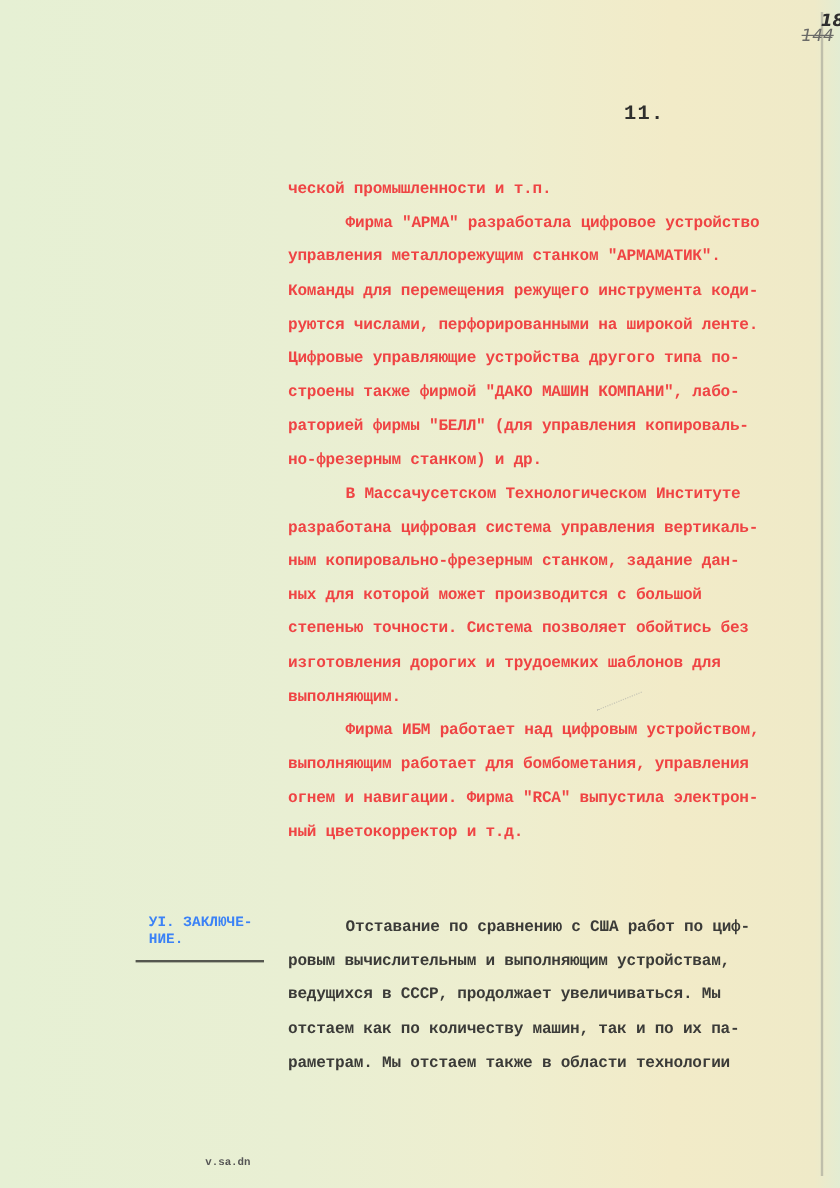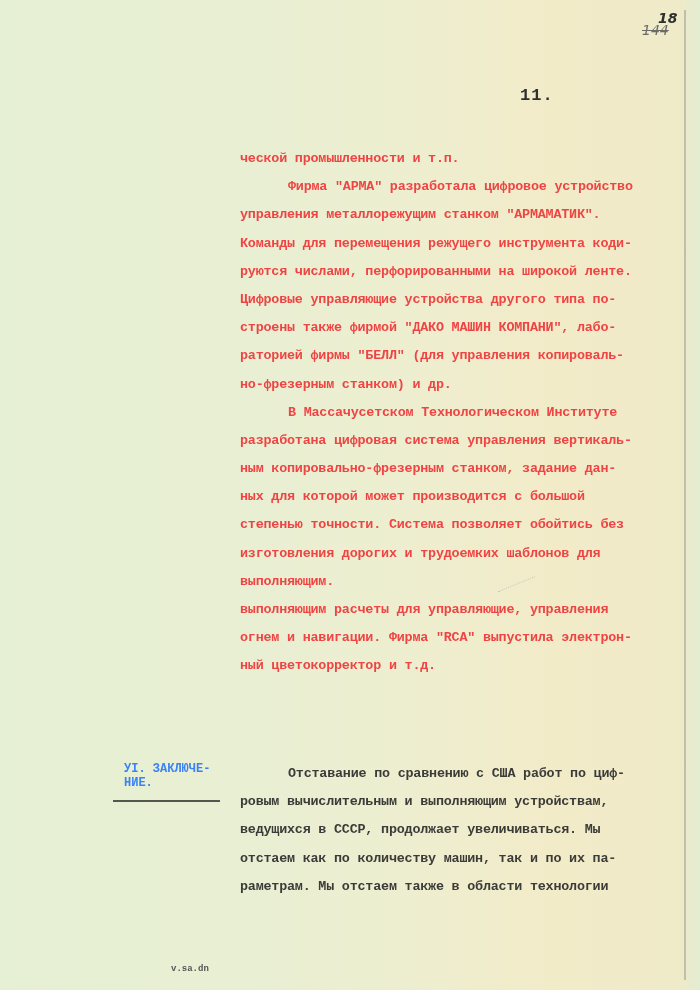--- a/index.html
+++ b/index.html
@@ -7,21 +7,21 @@
     width: 700px; height: 990px; overflow: hidden; position: relative;
     background: linear-gradient(90deg, #e6f0d4 0%, #e9efd3 35%, #eeeecf 60%, #f2ebc8 80%, #efeac8 97%, #e3ecd2 100%);
     font-family: "Liberation Mono", "DejaVu Sans Mono", monospace;
     color: #3a3a36;
   }
   .page-edge {
     position: absolute; left: 684px; top: 10px; width: 2px; height: 970px;
     background: #9a9a92; opacity: .55;
   }
   .page-number {
-    position: absolute; left: 642px; top: 22px;
+    position: absolute; left: 668px; top: 22px;
     font-family: "DejaVu Sans", sans-serif; font-style: italic;
     font-size: 14px; color: #6b6b68;
   }
   .page-number .over {
     position: absolute; left: 16px; top: -12px; font-weight: bold;
     font-style: italic; color: #2e2e2e; font-size: 14px;
   }
   .section-number {
     position: absolute; left: 520px; top: 86px; font-weight: bold;
     font-size: 17px; letter-spacing: 1px; color: #2f2f2d;
@@ -79,21 +79,22 @@
     <span class="line">строены также фирмой "ДАКО МАШИН КОМПАНИ", лабо-</span>
     <span class="line">раторией фирмы "БЕЛЛ" (для управления копироваль-</span>
     <span class="line">но-фрезерным станком) и др.</span>
     <span class="line indent">В Массачусетском Технологическом Институте</span>
     <span class="line">разработана цифровая система управления вертикаль-</span>
     <span class="line">ным копировально-фрезерным станком, задание дан-</span>
     <span class="line">ных для которой может производится с большой</span>
     <span class="line">степенью точности. Система позволяет обойтись без</span>
     <span class="line">изготовления дорогих и трудоемких шаблонов для</span>
     <span class="line">выполняющим.</span>
-    <span class="line">выполняющим расчеты для управляющие, управления</span>
+    <span class="line indent">Фирма ИБМ работает над цифровым устройством,</span>
+    <span class="line">выполняющим работает для бомбометания, управления</span>
     <span class="line">огнем и навигации. Фирма "RCA" выпустила электрон-</span>
     <span class="line">ный цветокорректор и т.д.</span>
   </div>
 
 <div class="margin-heading">
   <div>УI. ЗАКЛЮЧЕ-</div>
   <div>НИЕ.</div>
 </div>
 <div class="margin-rule"></div>
 

